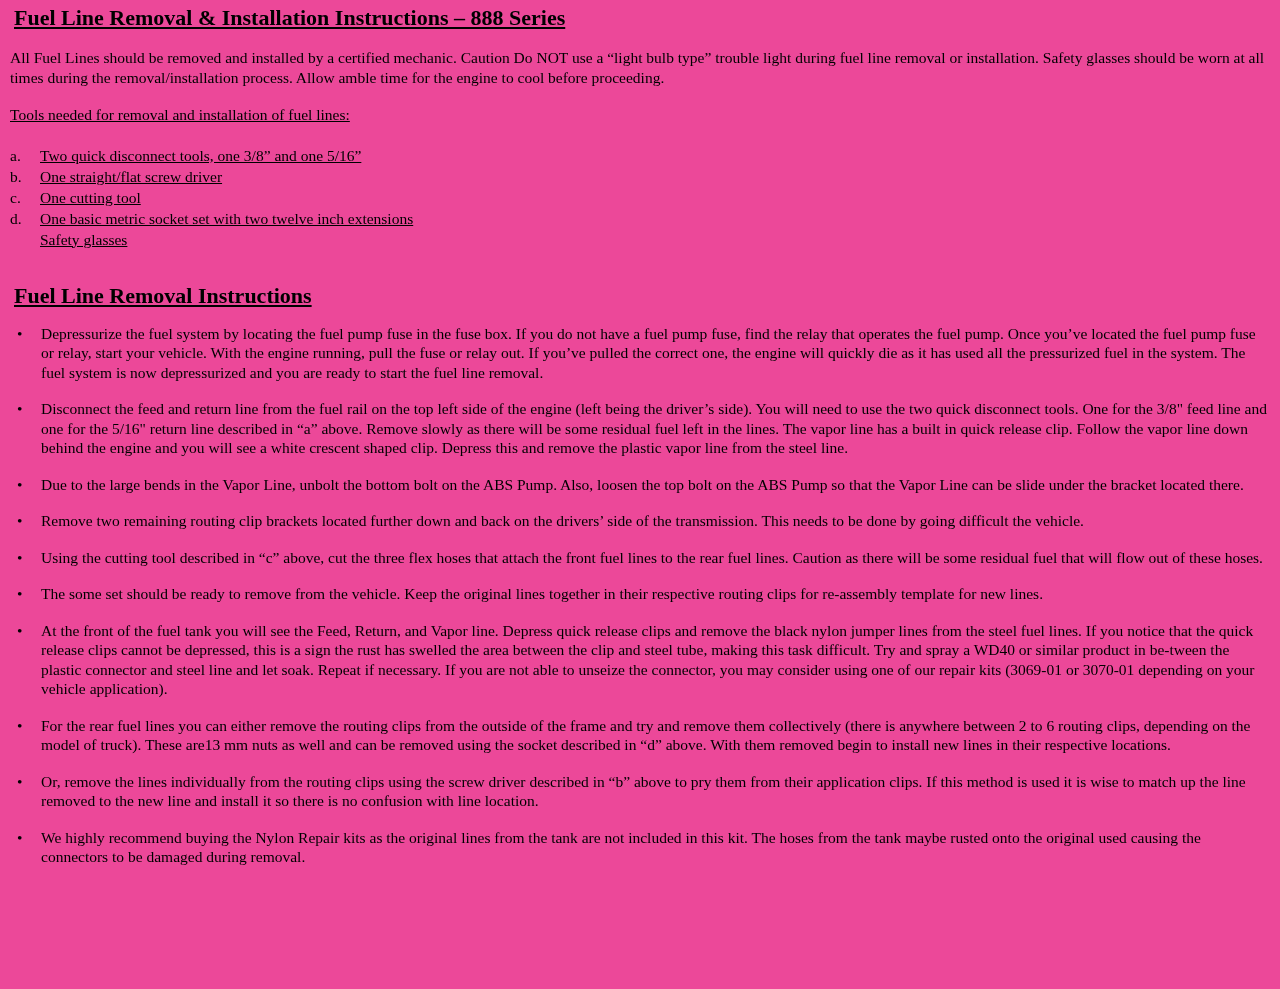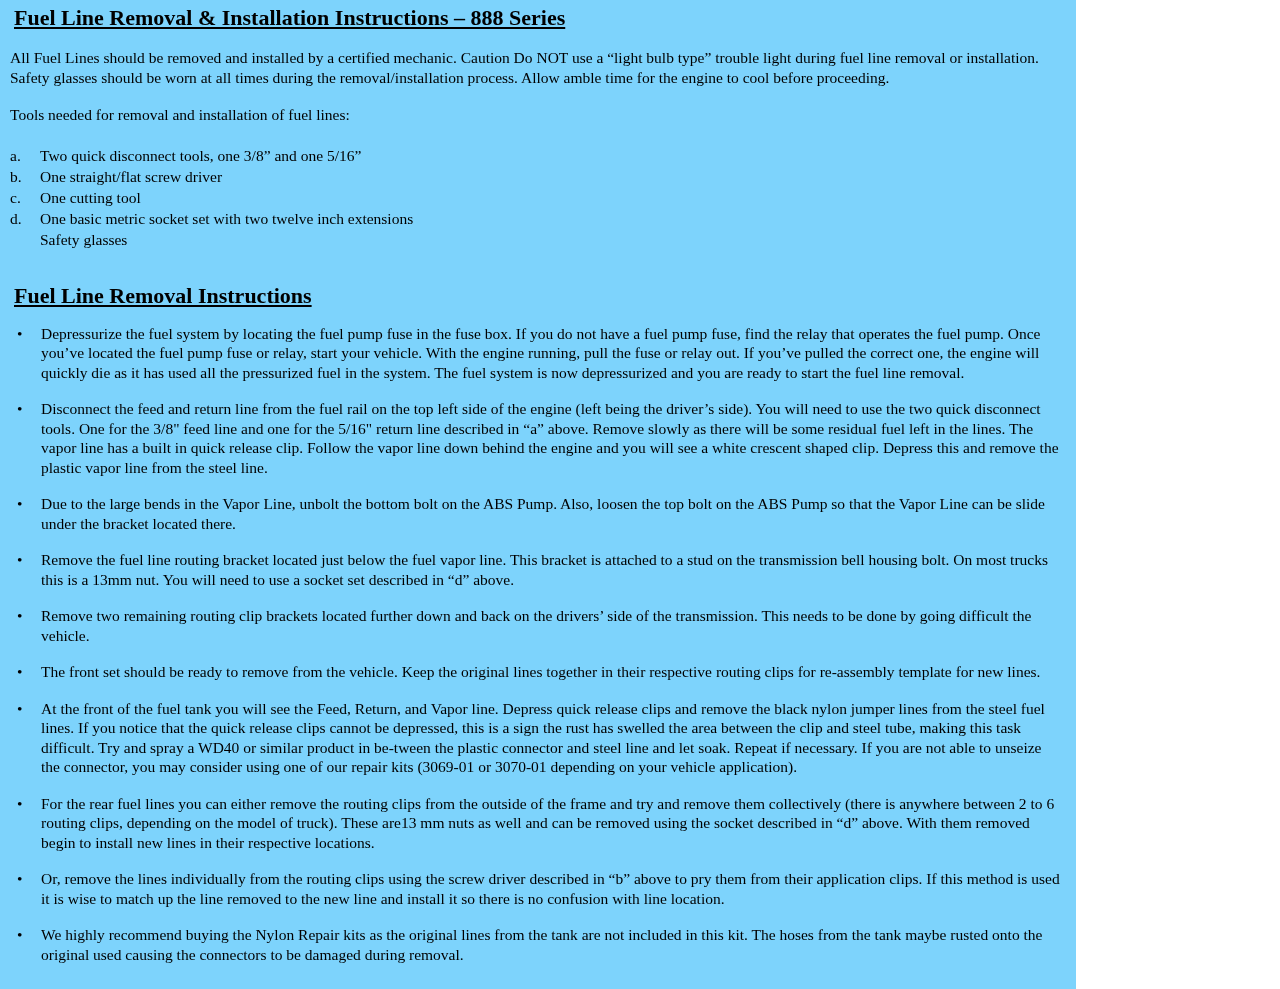--- a/index.html
+++ b/index.html
@@ -7,24 +7,24 @@
     padding: 0;
     background: #ffffff;
   }
   body {
     width: 1280px;
     height: 989px;
     overflow: hidden;
   }
   .page {
     box-sizing: border-box;
-    width: 1076px;
+    width: 1280px;
     height: 989px;
     padding: 4px 12px 0 10px;
-    background: #7dd3fc;
+    background: #ec4899;
     color: #000000;
     font-family: "Liberation Serif", "DejaVu Serif", serif;
     font-size: 15.5px;
     line-height: 19.5px;
     overflow: hidden;
   }
   .doc-heading {
     font-size: 22px;
     line-height: 28px;
     font-weight: bold;
@@ -38,34 +38,36 @@
     margin-bottom: 16px;
   }
   h2.doc-heading {
     margin: 32px 0 14px 0;
   }
   .intro {
     margin: 6px 0 18px 0;
   }
   .tools-intro {
     margin: 0 0 20px 0;
+    text-decoration: underline;
   }
   .tools {
     margin: 0;
   }
   .tool-row {
     display: flex;
     line-height: 21px;
   }
   .tool-marker {
     flex: none;
     width: 30px;
   }
   .tool-text {
     flex: 1;
+    text-decoration: underline;
   }
   ul.steps {
     list-style: none;
     margin: 1px;
     padding: 0;
   }
   ul.steps li {
     position: relative;
     padding-left: 30px;
     margin-bottom: 17px;
@@ -110,22 +112,22 @@
         <span class="tool-text">Safety glasses</span>
     </div>
   </div>
 
   <h2 class="doc-heading"><span class="u">Fuel Line Removal Instructions</span></h2>
 
   <ul class="steps">
     <li>Depressurize the fuel system by locating the fuel pump fuse in the fuse box. If you do not have a fuel pump fuse, find the relay that operates the fuel pump. Once you’ve located the fuel pump fuse or relay, start your vehicle. With the engine running, pull the fuse or relay out. If you’ve pulled the correct one, the engine will quickly die as it has used all the pressurized fuel in the system. The fuel system is now depressurized and you are ready to start the fuel line removal.</li>
     <li>Disconnect the feed and return line from the fuel rail on the top left side of the engine (left being the driver’s side). You will need to use the two quick disconnect tools. One for the 3/8" feed line and one for the 5/16" return line described in “a” above. Remove slowly as there will be some residual fuel left in the lines. The vapor line has a built in quick release clip. Follow the vapor line down behind the engine and you will see a white crescent shaped clip. Depress this and remove the plastic vapor line from the steel line.</li>
     <li>Due to the large bends in the Vapor Line, unbolt the bottom bolt on the ABS Pump. Also, loosen the top bolt on the ABS Pump so that the Vapor Line can be slide under the bracket located there.</li>
-    <li>Remove the fuel line routing bracket located just below the fuel vapor line. This bracket is attached to a stud on the transmission bell housing bolt. On most trucks this is a 13mm nut. You will need to use a socket set described in “d” above.</li>
     <li>Remove two remaining routing clip brackets located further down and back on the drivers’ side of the transmission. This needs to be done by going difficult the vehicle.</li>
-    <li>The front set should be ready to remove from the vehicle. Keep the original lines together in their respective routing clips for re-assembly template for new lines.</li>
+    <li>Using the cutting tool described in “c” above, cut the three flex hoses that attach the front fuel lines to the rear fuel lines. Caution as there will be some residual fuel that will flow out of these hoses.</li>
+    <li>The some set should be ready to remove from the vehicle. Keep the original lines together in their respective routing clips for re-assembly template for new lines.</li>
     <li>At the front of the fuel tank you will see the Feed, Return, and Vapor line. Depress quick release clips and remove the black nylon jumper lines from the steel fuel lines. If you notice that the quick release clips cannot be depressed, this is a sign the rust has swelled the area between the clip and steel tube, making this task difficult. Try and spray a WD40 or similar product in be-tween the plastic connector and steel line and let soak. Repeat if necessary. If you are not able to unseize the connector, you may consider using one of our repair kits (3069-01 or 3070-01 depending on your vehicle application).</li>
     <li>For the rear fuel lines you can either remove the routing clips from the outside of the frame and try and remove them collectively (there is anywhere between 2 to 6 routing clips, depending on the model of truck). These are13 mm nuts as well and can be removed using the socket described in “d” above. With them removed begin to install new lines in their respective locations.</li>
     <li>Or, remove the lines individually from the routing clips using the screw driver described in “b” above to pry them from their application clips. If this method is used it is wise to match up the line removed to the new line and install it so there is no confusion with line location.</li>
     <li>We highly recommend buying the Nylon Repair kits as the original lines from the tank are not included in this kit. The hoses from the tank maybe rusted onto the original used causing the connectors to be damaged during removal.</li>
   </ul>
 
 </div>
 
 </body></html>

